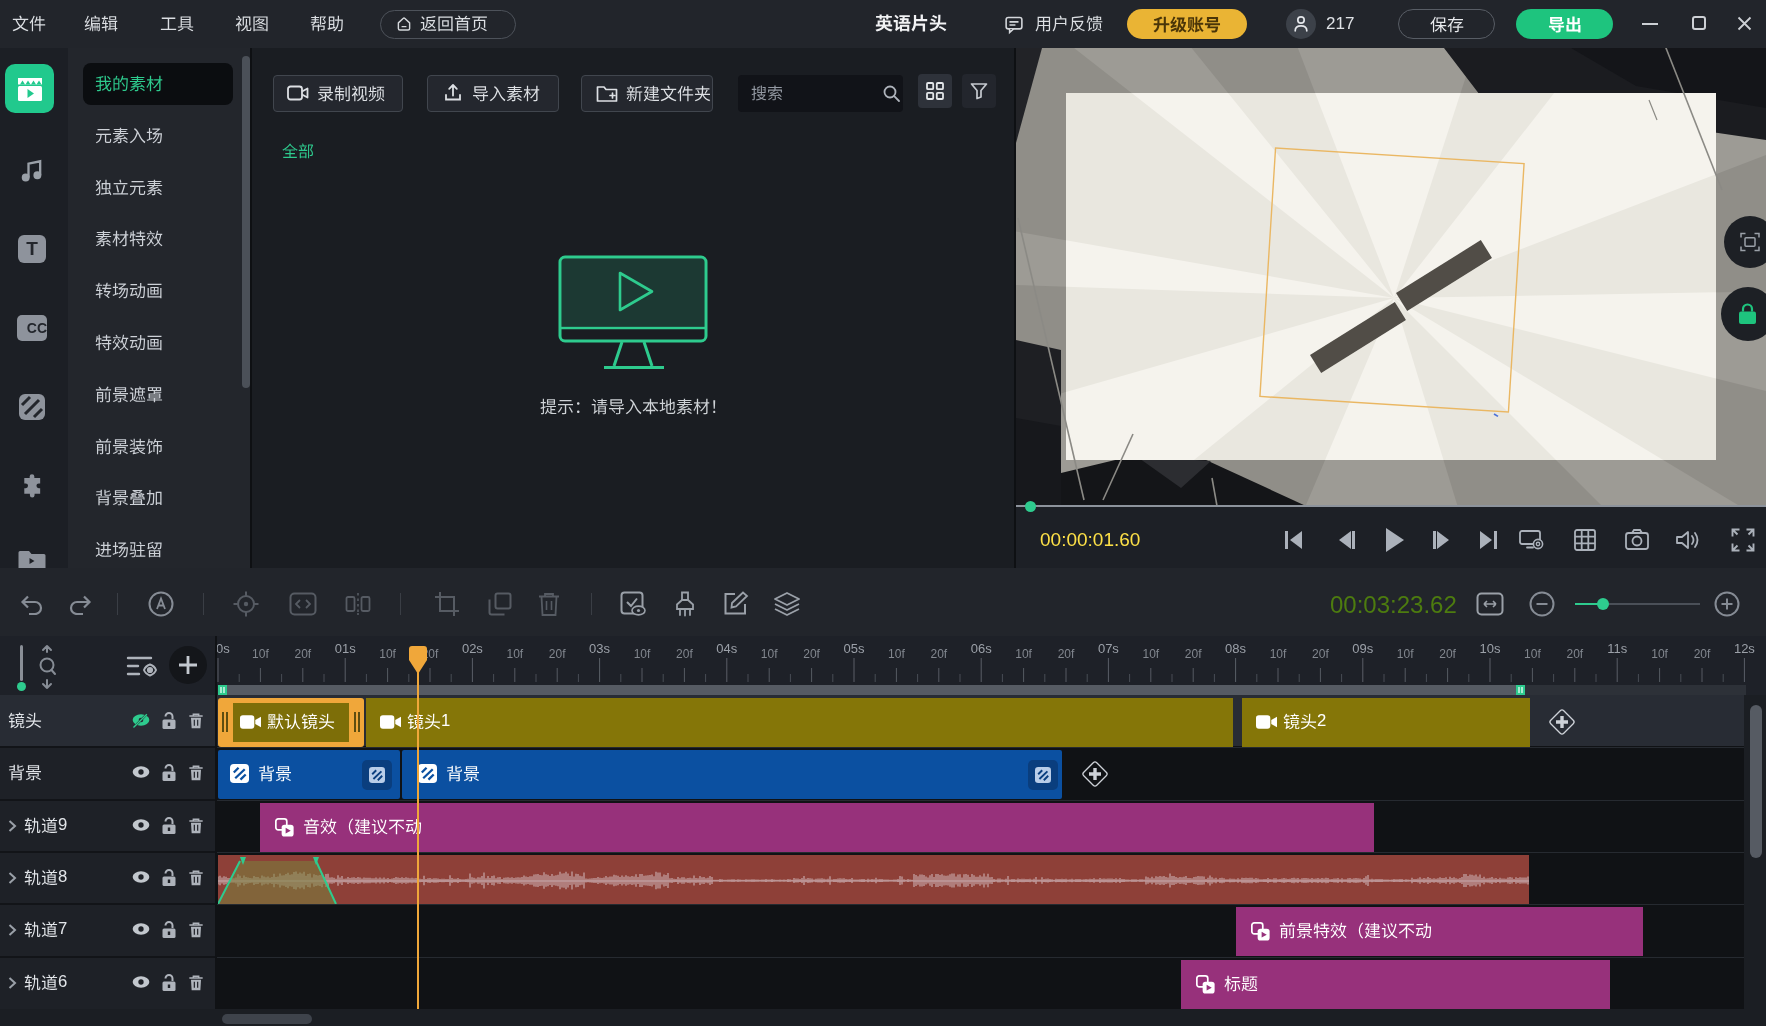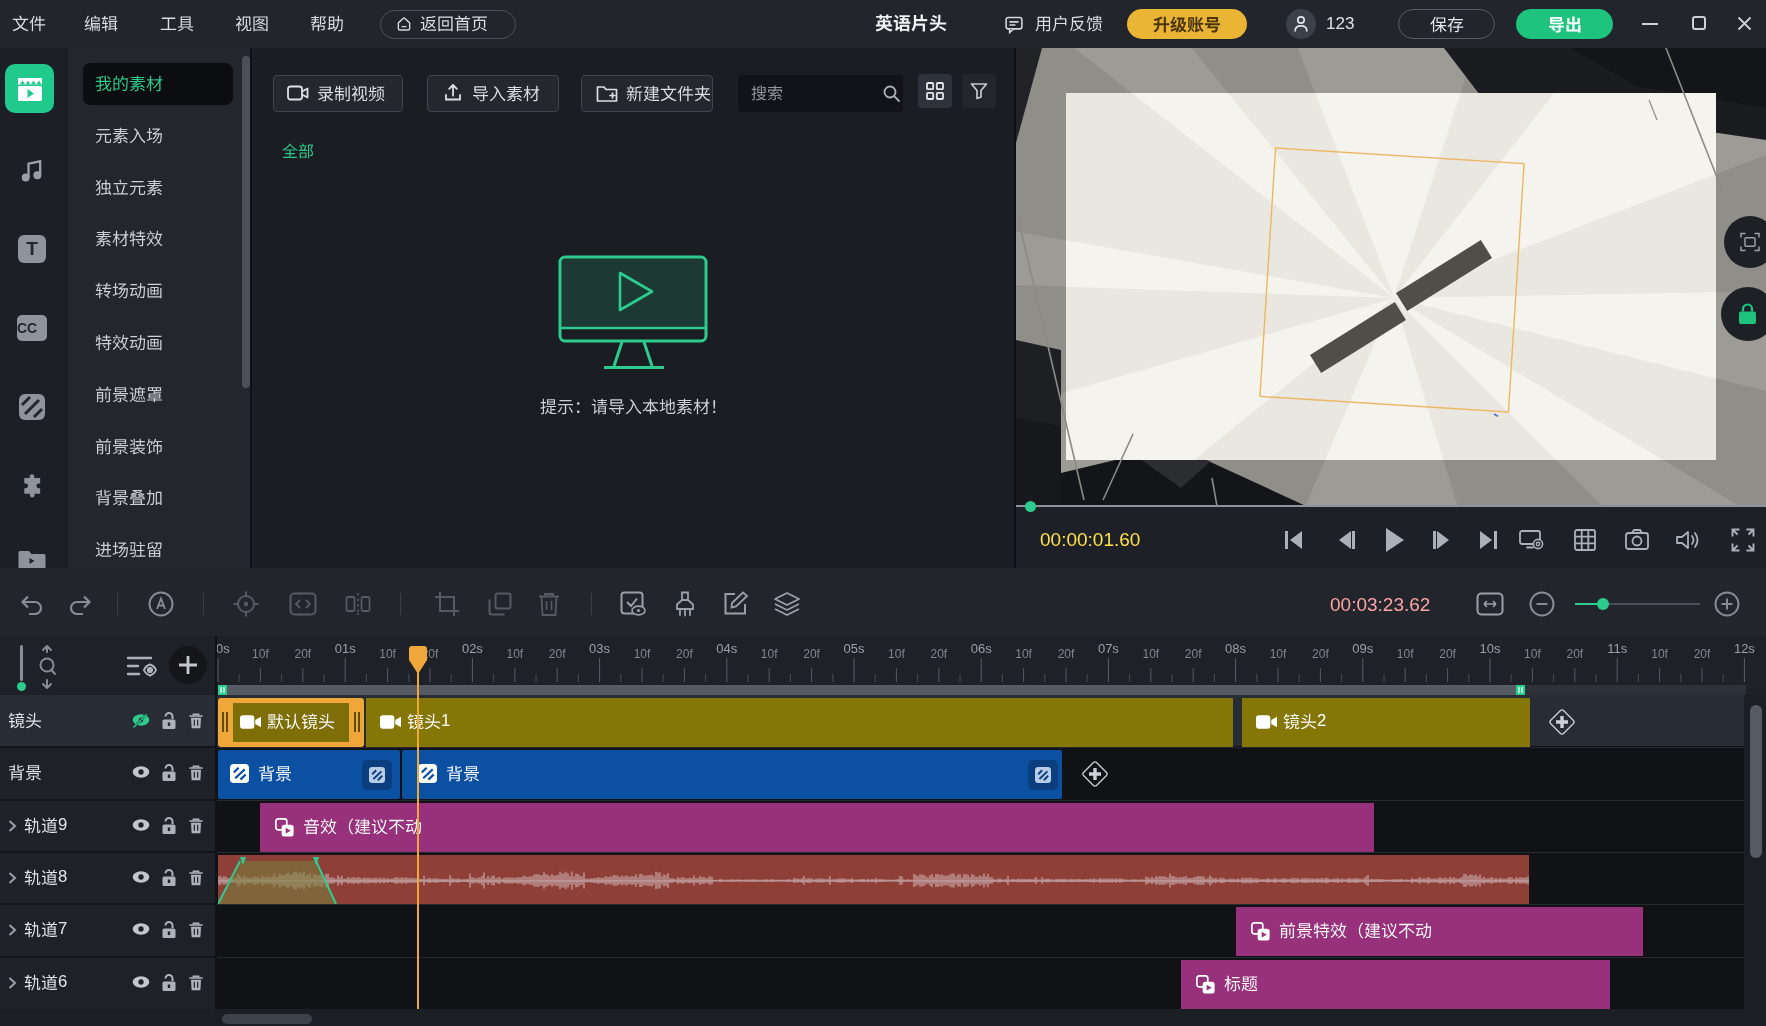--- a/index.html
+++ b/index.html
@@ -152,21 +152,21 @@
         <use href="#b21319" x="0"></use>
         <use href="#b32423" x="1000"></use>
         <use href="#b36134" x="2000"></use>
         <use href="#b21495" x="3000"></use>
       </svg></div>
     <div class="abs" style="left:1286px;top:9px;width:30px;height:30px;border-radius:50%;background:#3c4149"></div>
 <svg class="abs" style="left:1293px;top:15px" width="16" height="18" viewBox="0 0 16 18" fill="none" stroke="#e3e6ea" stroke-width="1.7">
       <circle cx="8" cy="5" r="3.2"></circle>
       <path d="M2.2 15.8 Q2.2 10.8 8 10.8 Q13.8 10.8 13.8 15.8" stroke-linecap="round"></path>
     </svg>
-    <div class="abs" style="left:1326px;top:14px;font-size:17px;line-height:20px;color:#dfe2e6">123</div>
+    <div class="abs" style="left:1326px;top:14px;font-size:17px;line-height:20px;color:#dfe2e6">217</div>
     <div class="abs" style="left:1398px;top:9px;width:97px;height:30px;border:1px solid #585d65;border-radius:15px"></div>
     <div style="position:absolute;left:1430px;top:16px;line-height:0;"><svg style="width:34.0px;height:17px;" viewBox="0 0 2000 1000" fill="#e8eaed">
         <use href="#c20445" x="0"></use>
         <use href="#c23384" x="1000"></use>
       </svg></div>
     <div class="abs" style="left:1516px;top:9px;width:97px;height:30px;background:#1ec47e;border-radius:15px"></div>
     <div style="position:absolute;left:1548px;top:16px;line-height:0;"><svg style="width:34.0px;height:17px;" viewBox="0 0 2000 1000" fill="#ffffff">
         <use href="#b23548" x="0"></use>
         <use href="#b20986" x="1000"></use>
       </svg></div>
@@ -189,21 +189,21 @@
 <path d="M10.5 11 L17 15.5 L10.5 20 Z" fill="#21c98d"></path>
 </svg>
 <svg class="abs" style="left:18px;top:156px" width="28" height="28" viewBox="0 0 24 24" fill="none" stroke="#9aa0a8" stroke-width="2">
       <path d="M9 18.5 V6.5 L19 4.5 V16.5"></path>
       <circle cx="6.6" cy="18.5" r="2.4" fill="#9aa0a8"></circle>
       <circle cx="16.6" cy="16.5" r="2.4" fill="#9aa0a8"></circle>
     </svg>
     <div class="abs" style="left:18px;top:235px;width:28px;height:28px;border-radius:6px;background:#8e939c"></div>
 <div class="abs" style="left:18px;top:238px;width:28px;text-align:center;font-size:19px;font-weight:bold;color:#23262c;line-height:22px">T</div>
     <div class="abs" style="left:17px;top:315px;width:30px;height:26px;border-radius:5px;background:#8e939c"></div>
-<div class="abs" style="left:17px;top:319px;width:30px;text-align:left;font-size:14px;font-weight:bold;color:#23262c;line-height:18px;letter-spacing:0">CC</div>
+<div class="abs" style="left:17px;top:319px;width:30px;text-align:right;font-size:14px;font-weight:bold;color:#23262c;line-height:18px;letter-spacing:0">CC</div>
     <svg class="abs" style="left:18px;top:393px" width="28" height="28" viewBox="0 0 28 28">
       <rect x="1" y="1" width="26" height="26" rx="6" fill="#8e939c"></rect>
       <g stroke="#23262c" stroke-width="3">
         <path d="M4 12 L12 4 M7 21 L21 7 M16 24 L24 16"></path>
       </g>
     </svg>
     <svg class="abs" style="left:18px;top:473px" width="28" height="28" viewBox="0 0 24 24" fill="#8e939c">
       <path d="M10 3 a2 2 0 0 1 4 0 v1.2 H19 V9 h-1.2 a2 2 0 0 0 0 4 H19 v4.8 H14.2 V19 a2 2 0 0 1 -4 0 v-1.2 H5.4 V13 h1.2 a2 2 0 0 0 0 -4 H5.4 V4.2 H10 Z"></path>
     </svg>
     <svg class="abs" style="left:18px;top:548px" width="28" height="24" viewBox="0 0 28 24" fill="#8e939c">
@@ -539,21 +539,21 @@
       <path d="M22 13 V22.5 H2.5 V3 H12" fill="none" stroke="#9aa0a8" stroke-width="2"></path>
       <path d="M9 12 L20 1.5 L24 5 L13 15.5 L8.5 16.5 Z" fill="#22252b" stroke="#9aa0a8" stroke-width="1.8"></path>
     </svg>
     <svg class="abs" style="left:773px;top:591px" width="28" height="26" viewBox="0 0 28 26">
       <g fill="none" stroke="#9aa0a8" stroke-width="1.9" stroke-linejoin="round">
         <path d="M14 2 L26 8 L14 14 L2 8 Z"></path>
         <path d="M2 13 L14 19 L26 13"></path>
         <path d="M2 18 L14 24 L26 18"></path>
       </g>
     </svg>
-    <div class="abs" style="left:1330px;top:595px;font-size:19px;line-height:20px;color:#fca5a5">00:03:23.62</div>
+    <div class="abs" style="left:1330px;top:595px;font-size:24px;line-height:20px;color:#4d7c0f">00:03:23.62</div>
     <svg class="abs" style="left:1476px;top:592px" width="28" height="24" viewBox="0 0 28 24">
       <rect x="1.5" y="1.5" width="25" height="21" rx="4" fill="none" stroke="#9aa0a8" stroke-width="2"></rect>
       <path d="M8 12 H20 M8 12 L11 9 M8 12 L11 15 M20 12 L17 9 M20 12 L17 15" stroke="#9aa0a8" stroke-width="1.6" fill="none"></path>
     </svg>
     <svg class="abs" style="left:1529px;top:591px" width="26" height="26" viewBox="0 0 26 26">
       <circle cx="13" cy="13" r="11.5" fill="none" stroke="#868c95" stroke-width="2"></circle>
       <path d="M7.5 13 H18.5" stroke="#868c95" stroke-width="2"></path>
     </svg>
     <div class="abs" style="left:1575px;top:603px;width:125px;height:2px;background:#4b5058"></div>
     <div class="abs" style="left:1575px;top:603px;width:28px;height:2px;background:#2ecb8e"></div>

